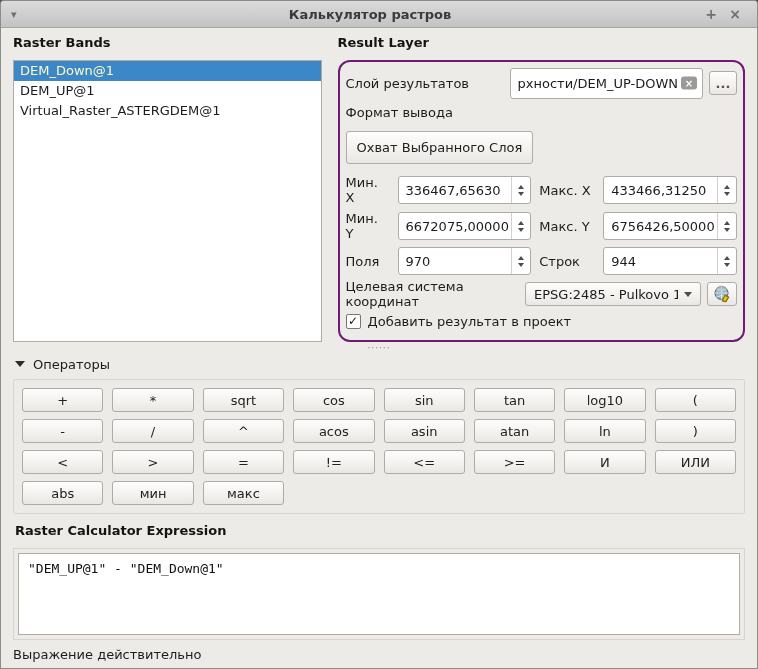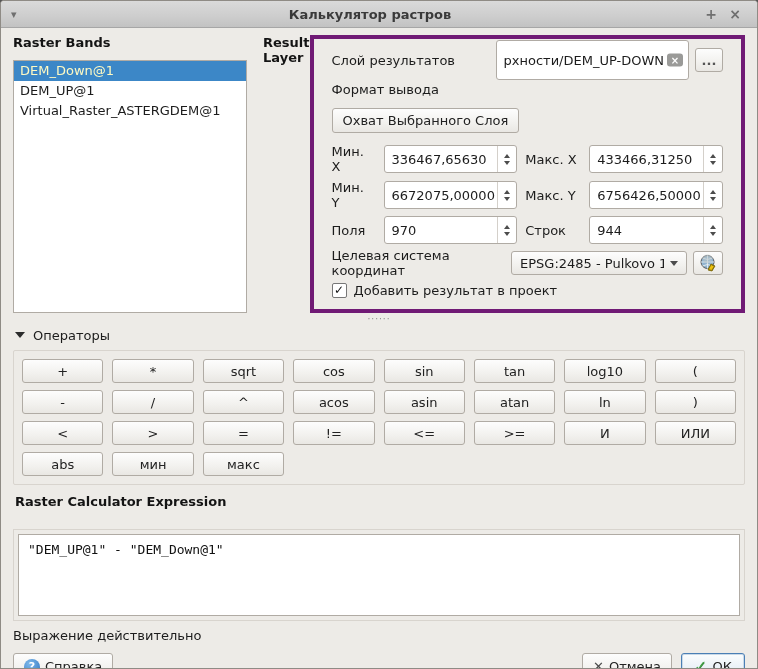--- a/index.html
+++ b/index.html
@@ -25,39 +25,39 @@
   .win-btn.shade { font-size:11px; text-align:left; width:30px; }
   .title { flex:1; text-align:center; font-weight:bold; color:#3a3a3a; }
 
   
   .content { flex:1; padding:7px 12px 8px 12px; display:flex; flex-direction:column; }
 
   .section-title { font-weight:bold; color:#141414; height:20px; margin-bottom:5px; }
 
   .top-area { display:flex; gap:16px; align-items:stretch; }
   .left-col { width:318px; display:flex; flex-direction:column; }
-  .right-col { flex:1; display:flex; flex-direction:row; }
+  .right-col { flex:1; display:flex; flex-direction:column; }
 
   .list {
     flex:1; background:#ffffff; border:1px solid #b0aba4; overflow:hidden;
   }
   .list-item { height:20px; line-height:20px; padding:0 6px; white-space:nowrap; }
   .list-item.selected { background:#3c87c7; color:#fef9c3; }
 
   .group-frame {
-    border:4px solid #701a75; border-radius:0; background:#edebe7;
-    padding:9px 18px; display:flex; flex-direction:column; gap:5px;
+    border:2px solid #701a75; border-radius:12px; background:#edebe7;
+    padding:9px 6px; display:flex; flex-direction:column; gap:5px;
   }
 
   .form-row { display:flex; align-items:center; gap:6px; height:24px; flex:none; }
   .form-label { flex:none; }
   .form-label.w { width:158px; }
 
   .entry {
-    position:relative; flex:1; height:40px;
+    position:relative; flex:1; height:31px;
     background:#fff; border:1px solid #b0aba4; border-radius:3px;
     display:flex; align-items:center; padding:0 24px 0 7px;
     white-space:nowrap; overflow:hidden;
   }
   .clear-icon {
     position:absolute; right:5px; top:50%; transform:translateY(-50%);
     width:16px; height:13px; background:#9a9a98; border-radius:3px;
     color:#fff; font-size:10px; line-height:13px; text-align:center; font-weight:bold;
   }
 
@@ -75,21 +75,21 @@
     border:1px solid #b0aba4; border-radius:3px;
     display:flex; align-items:center; padding:0 8px; gap:6px;
   }
   .combo .combo-text { flex:1; white-space:nowrap; overflow:hidden; }
   .arrow-down {
     flex:none; width:0; height:0;
     border-left:4px solid transparent; border-right:4px solid transparent;
     border-top:5px solid #4c4c4c;
   }
 
-  .extent-btn { align-self:flex-start; margin:2px 0 4px 0; height:25px; }
+  .extent-btn { align-self:flex-start; margin:2px 0 4px 0; height:33px; }
 
   .coord-grid {
     display:grid; grid-template-columns:44px 1fr 56px 1fr;
     column-gap:8px; row-gap:6px; align-items:center; margin:2px 0;
   }
   .spinbox {
     height:28px; background:#fff; border:1px solid #b0aba4; border-radius:3px;
     display:flex; align-items:center; padding-left:7px; overflow:hidden;
   }
   .spin-value { flex:1; white-space:nowrap; overflow:hidden; }
@@ -115,21 +115,21 @@
   .ops-header { display:flex; align-items:center; gap:8px; height:20px; margin:1px 0 5px 2px; font-weight:normal; }
   .collapse-tri { width:0; height:0; border-left:5px solid transparent; border-right:5px solid transparent; border-top:6px solid #2c2c2c; }
 
   .ops-frame {
     border:1px solid #d8d4ce; border-radius:2px; padding:8px;
     display:grid; grid-template-columns:repeat(8, 1fr);
     column-gap:9px; row-gap:7px;
   }
   .op-btn { height:24px; padding:0; }
 
-  .expr-title { margin:9px 0 15px 2px; }
+  .expr-title { margin:9px 0 5px 2px; }
   .expr-frame { border:1px solid #d8d4ce; padding:4px; }
   .expr-box {
     height:82px; background:#fff; border:1px solid #b0aba4;
     font-family:"DejaVu Sans Mono", monospace; font-size:13px;
     padding:7px 9px; color:#111;
   }
   .status-text { margin-top:7px; height:18px; }
 
   .footer { margin-top:7px; display:flex; align-items:center; }
   .footer .spacer { flex:1; }

